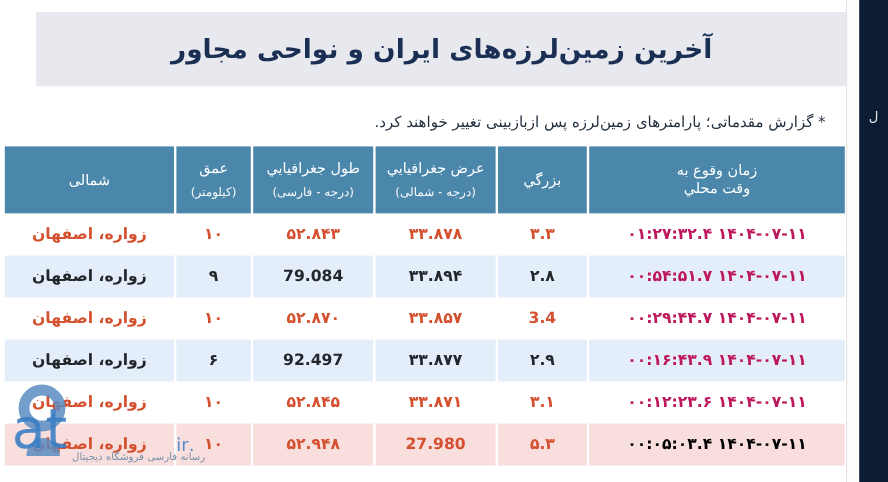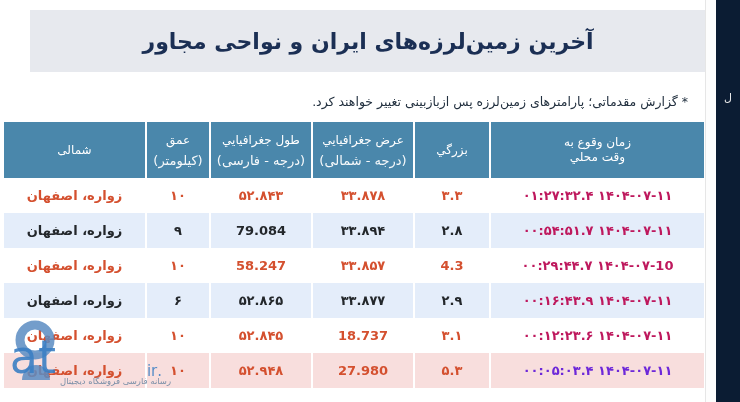--- a/index.html
+++ b/index.html
@@ -118,21 +118,21 @@
     font-size: 11.5px;
     font-weight: normal;
     height: 52px;
     vertical-align: middle;
     text-align: center;
     padding: 2px 4px;
     line-height: 15px;
     border: 0;
   }
   .th-main { display: block; font-size: 12px; }
-  .th-sub  { display: block; font-size: 13px; opacity: .95; margin-top: 5px; }
+  .th-sub  { display: block; font-size: 10px; opacity: .95; margin-top: 5px; }
 
   #quake-table tbody td {
     height: 35px;
     vertical-align: middle;
     text-align: center;
     font-size: 13px;
     font-weight: bold;
     padding: 0 4px;
     border: 0;
     white-space: nowrap;
@@ -140,21 +140,21 @@
 
   
   tr.row-white  td { background: #ffffff; }
   tr.row-blue   td { background: #e4edfa; }
   tr.row-pink   td { background: #f8dedd; }
 
   
   td.c-red    { color: #d4502f; }
   td.c-dark   { color: #23272b; }
   td.c-navy   { color: #be185d; }
-  td.c-violet { color: #6d28d9; }
+  td.c-violet { color: #000000; }
 
   
   col.col-time   { width: 213px; }
   col.col-mag    { width: 74px; }
   col.col-lat    { width: 100px; }
   col.col-lon    { width: 100px; }
   col.col-depth  { width: 62px; }
   col.col-region { width: 141px; }
 
   td.cell-region { text-align: left; padding-left: 8px; padding-right: 0; }
@@ -243,39 +243,39 @@
         </tr>
         <tr class="row-blue">
           <td class="c-navy">۱۴۰۴-۰۷-۱۱ ۰۰:۵۴:۵۱.۷</td>
           <td class="c-dark">۲.۸</td>
           <td class="c-dark">۳۳.۸۹۴</td>
           <td class="c-dark">79.084</td>
           <td class="c-dark">۹</td>
           <td class="c-dark cell-region">زواره، اصفهان</td>
         </tr>
         <tr class="row-white">
-          <td class="c-navy">۱۴۰۴-۰۷-10 ۰۰:۲۹:۴۴.۷</td>
-          <td class="c-red">4.3</td>
+          <td class="c-navy">۱۴۰۴-۰۷-۱۱ ۰۰:۲۹:۴۴.۷</td>
+          <td class="c-red">3.4</td>
           <td class="c-red">۳۳.۸۵۷</td>
-          <td class="c-red">58.247</td>
+          <td class="c-red">۵۲.۸۷۰</td>
           <td class="c-red">۱۰</td>
           <td class="c-red cell-region">زواره، اصفهان</td>
         </tr>
         <tr class="row-blue">
           <td class="c-navy">۱۴۰۴-۰۷-۱۱ ۰۰:۱۶:۴۳.۹</td>
           <td class="c-dark">۲.۹</td>
           <td class="c-dark">۳۳.۸۷۷</td>
-          <td class="c-dark">۵۲.۸۶۵</td>
+          <td class="c-dark">92.497</td>
           <td class="c-dark">۶</td>
           <td class="c-dark cell-region">زواره، اصفهان</td>
         </tr>
         <tr class="row-white">
           <td class="c-navy">۱۴۰۴-۰۷-۱۱ ۰۰:۱۲:۲۳.۶</td>
           <td class="c-red">۳.۱</td>
-          <td class="c-red">18.737</td>
+          <td class="c-red">۳۳.۸۷۱</td>
           <td class="c-red">۵۲.۸۴۵</td>
           <td class="c-red">۱۰</td>
           <td class="c-red cell-region">زواره، اصفهان</td>
         </tr>
         <tr class="row-pink">
           <td class="c-violet">۱۴۰۴-۰۷-۱۱ ۰۰:۰۵:۰۳.۴</td>
           <td class="c-red">۵.۳</td>
           <td class="c-red">27.980</td>
           <td class="c-red">۵۲.۹۴۸</td>
           <td class="c-red">۱۰</td>

